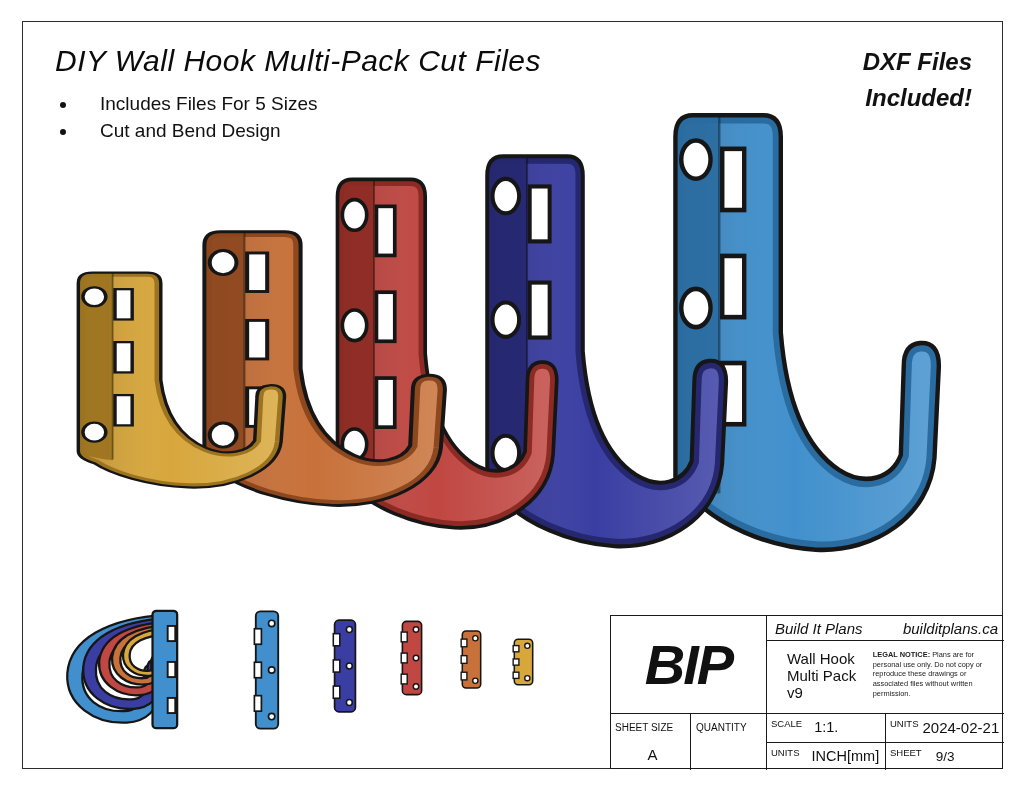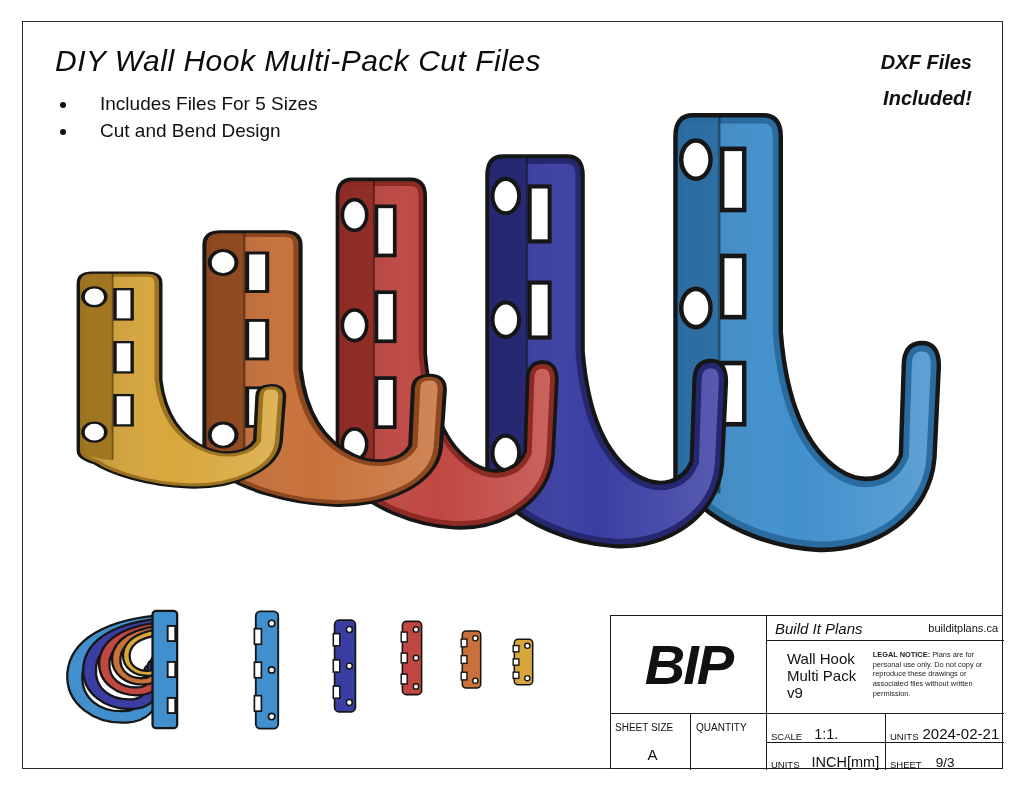--- a/index.html
+++ b/index.html
@@ -8,55 +8,55 @@
   .sheet { position:relative; width:1024px; height:791px; background:#fff; overflow:hidden;border-radius:30px; }
   .frame { position:absolute; left:22px; top:21px; width:981px; height:748px;
            border:1.5px solid #2b2b2b; }
 
   
   .doc-title { position:absolute; left:55px; top:44px; font-size:30px; font-style:italic;
                letter-spacing:.5px; color:#0b0b0b; }
   .bullets { position:absolute; left:62px; top:90px; list-style:disc; padding-left:16px; }
   .bullets li { font-size:19px; line-height:27px; padding-left:22px; }
   .dxf-badge { position:absolute; right:52px; top:44px; width:260px; text-align:right;
-               font-size:20px; font-weight:bold; font-style:italic; line-height:36px; }
+               font-size:24px; font-weight:bold; font-style:italic; line-height:36px; }
 
   
   #hooks-layer, #small-views-layer { position:absolute; inset:0; pointer-events:none; }
   .hook-svg, .mini-svg { position:absolute; }
 
   
   .title-block { position:absolute; left:610px; top:615px; width:393px; height:154px;
                  border:1.5px solid #1a1a1a; background:#fff; }
   .tb-cell { position:absolute; border-color:#1a1a1a; }
   .tb-bip     { left:0; top:0; width:156px; height:98px; border-right:1.5px solid #1a1a1a;
                 border-bottom:1.5px solid #1a1a1a; display:flex; align-items:center; justify-content:center; }
   .tb-bip span{ font-size:56px; font-weight:bold; font-style:italic; letter-spacing:-2px; }
   .tb-brand   { left:156px; top:0; width:237px; height:25px; border-bottom:1.5px solid #1a1a1a;
                 display:flex; align-items:center; justify-content:space-between; padding:0 6px 0 8px;text-align:right; }
   .tb-brand .company { font-size:15px; font-style:italic; }
-  .tb-brand .website { font-size:11px; }
+  .tb-brand .website { font-size:15px; font-style:italic; }
   .tb-part    { left:156px; top:25px; width:237px; height:73px; border-bottom:1.5px solid #1a1a1a;
                 padding:9px 6px 4px 8px; display:flex; flex-direction:row; justify-content:space-between; }
   .tb-part .part-name { font-size:15px; padding-left:12px; }
   .legal { font-size:7.4px; line-height:1.3; color:#222; }
   .legal b { font-weight:bold; }
   .tb-sheetsize { left:0; top:98px; width:80px; height:56px; border-right:1.5px solid #1a1a1a;
                   padding:3px 0 0 4px; }
   .tb-qty       { left:80px; top:98px; width:76px; height:56px; border-right:1.5px solid #1a1a1a;
                   padding:3px 0 0 5px; }
   .tb-scale { left:156px; top:98px; width:119px; height:29px; border-right:1.5px solid #1a1a1a;
               border-bottom:1.5px solid #1a1a1a; }
   .tb-date  { left:275px; top:98px; width:118px; height:29px; border-bottom:1.5px solid #1a1a1a; }
   .tb-units { left:156px; top:127px; width:119px; height:27px; border-right:1.5px solid #1a1a1a; }
   .tb-sheetno { left:275px; top:127px; width:118px; height:27px; }
   .lbl  { font-size:10px; color:#111; }
   .lbl-sm { font-size:9.5px; }
   .val-center { display:block; text-align:center; font-size:15px; margin-top:11px; }
-  .pair { display:flex; align-items:flex-end; padding:2px 0 0 4px; }
+  .pair { display:flex; align-items:flex-start; padding:2px 0 0 4px; }
   .pair .lbl-sm { padding-top:2px; }
   .pair .val { font-size:14.5px; margin-left:12px; margin-top:3px; }
   .tb-date .val { margin-left:4px; font-size:15px; }
   .tb-sheetno .val { margin-left:14px; font-size:13.5px; margin-top:4px; }
 </style>
 </head>
 <body>
 
 <div class="sheet">
   <div class="frame"></div>

